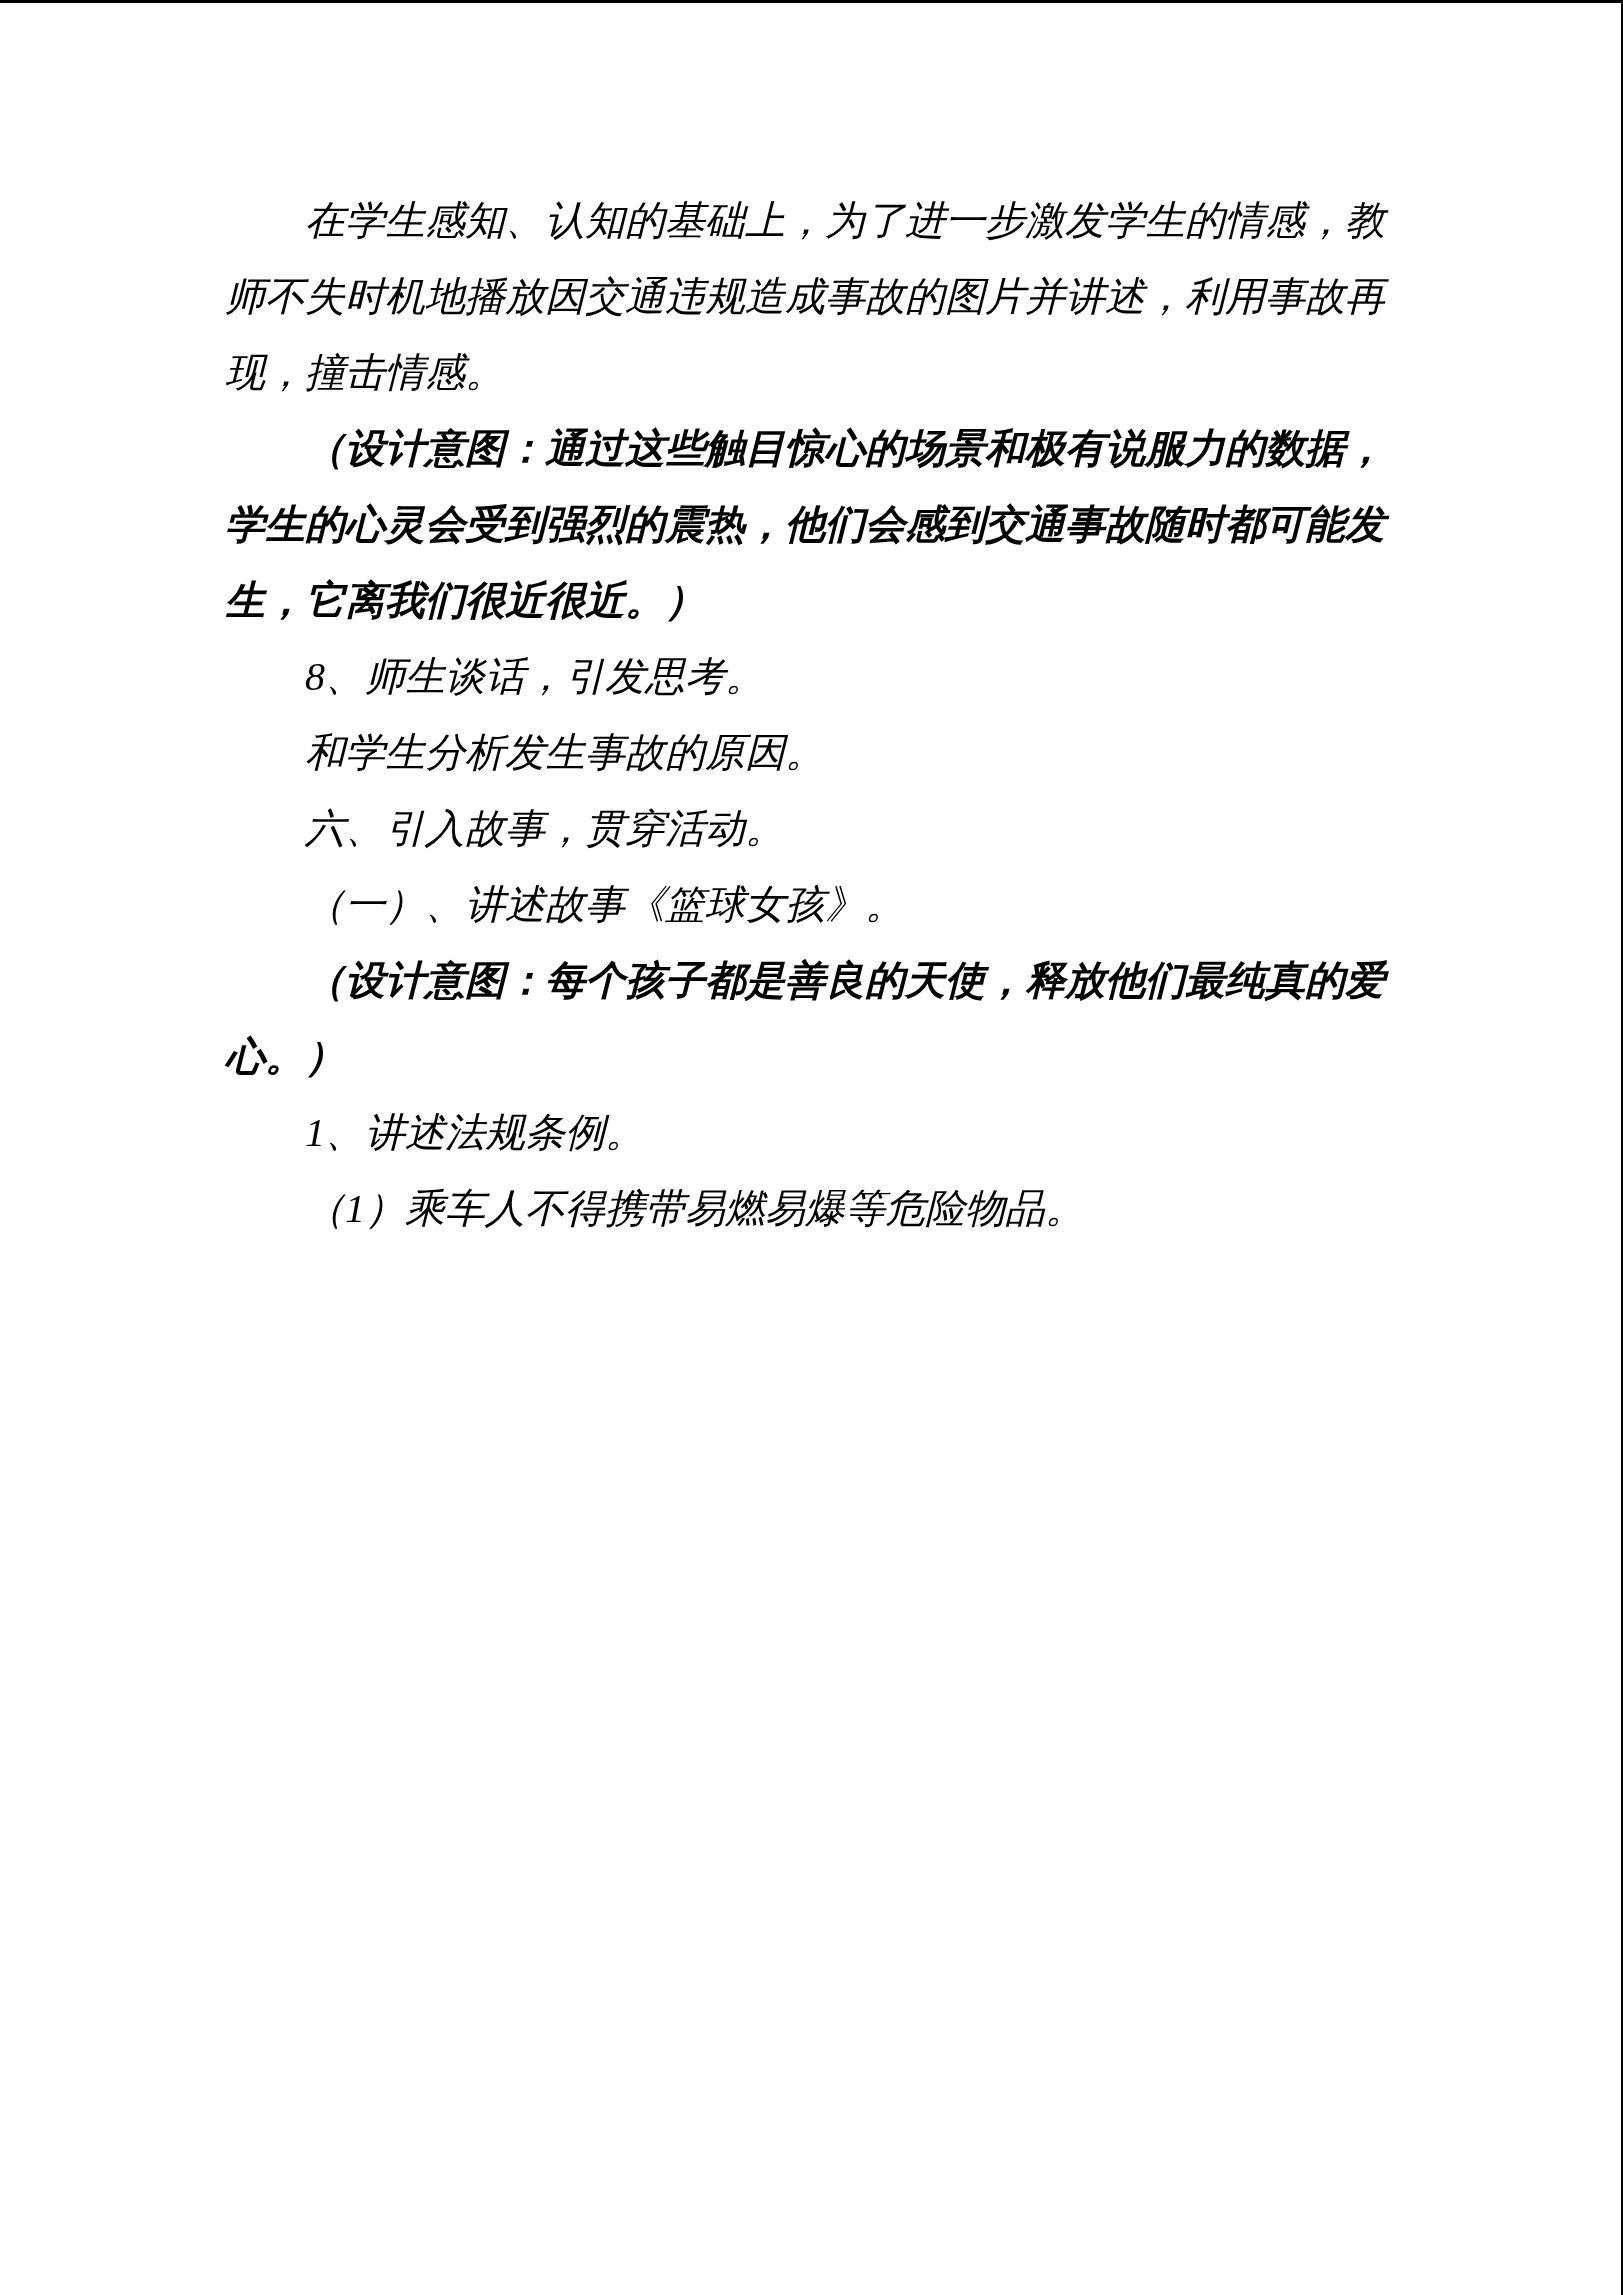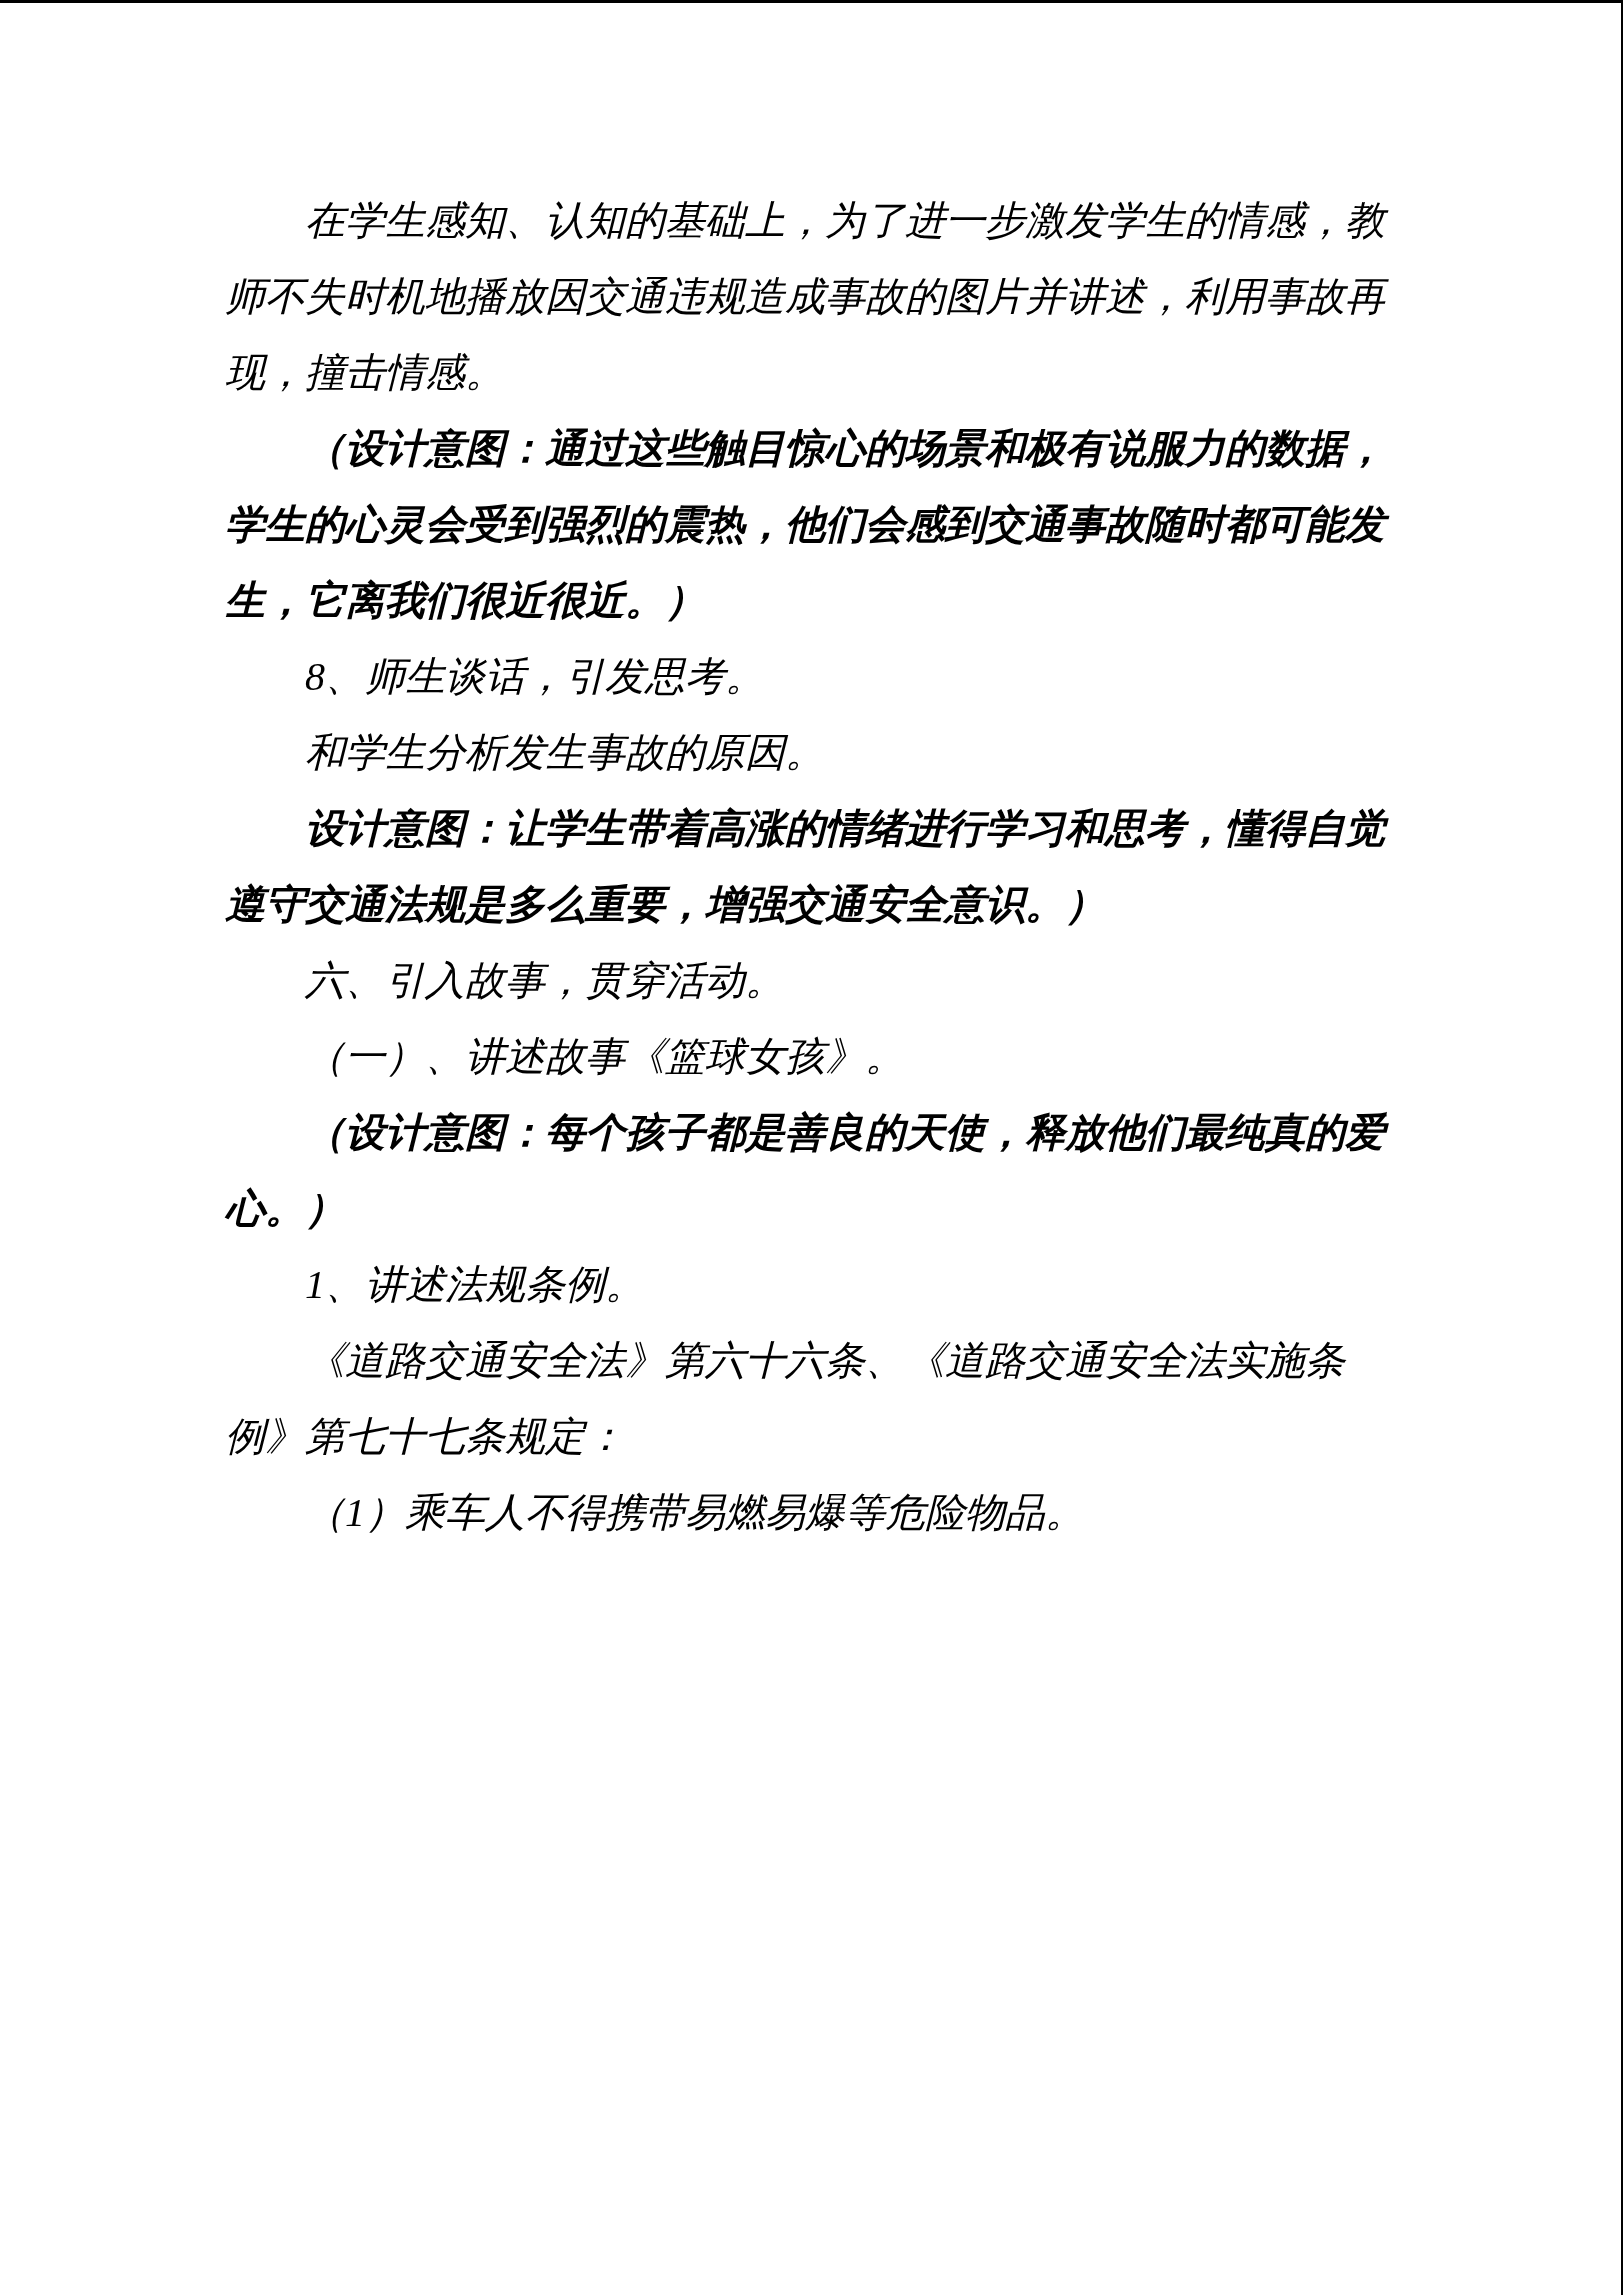--- a/index.html
+++ b/index.html
@@ -62,22 +62,20 @@
 <body>
 
 <div class="page">
   <div class="top-border"></div>
   <div class="right-border"></div>
   <div class="content">
       <p class="para">在学生感知、认知的基础上，为了进一步激发学生的情感，教师不失时机地播放因交通违规造成事故的图片并讲述，利用事故再现，撞击情感。</p>
       <p class="para bold">（设计意图：通过这些触目惊心的场景和极有说服力的数据，学生的心灵会受到强烈的震热，他们会感到交通事故随时都可能发生，它离我们很近很近。）</p>
       <p class="para">8、师生谈话，引发思考。</p>
       <p class="para">和学生分析发生事故的原因。</p>
-      <p class="para bold">设计意图：让学生带着高涨的情绪进行学习和思考，懂得自觉遵守交通法规是多么重要，增强交通安全意识。）</p>
       <p class="para">六、引入故事，贯穿活动。</p>
       <p class="para">（一）、讲述故事《篮球女孩》。</p>
       <p class="para bold">（设计意图：每个孩子都是善良的天使，释放他们最纯真的爱心。）</p>
       <p class="para">1、讲述法规条例。</p>
-      <p class="para">《道路交通安全法》第六十六条、《道路交通安全法实施条例》第七十七条规定：</p>
       <p class="para">（1）乘车人不得携带易燃易爆等危险物品。</p>
     </div>
 </div>
 
 
 </body></html>

